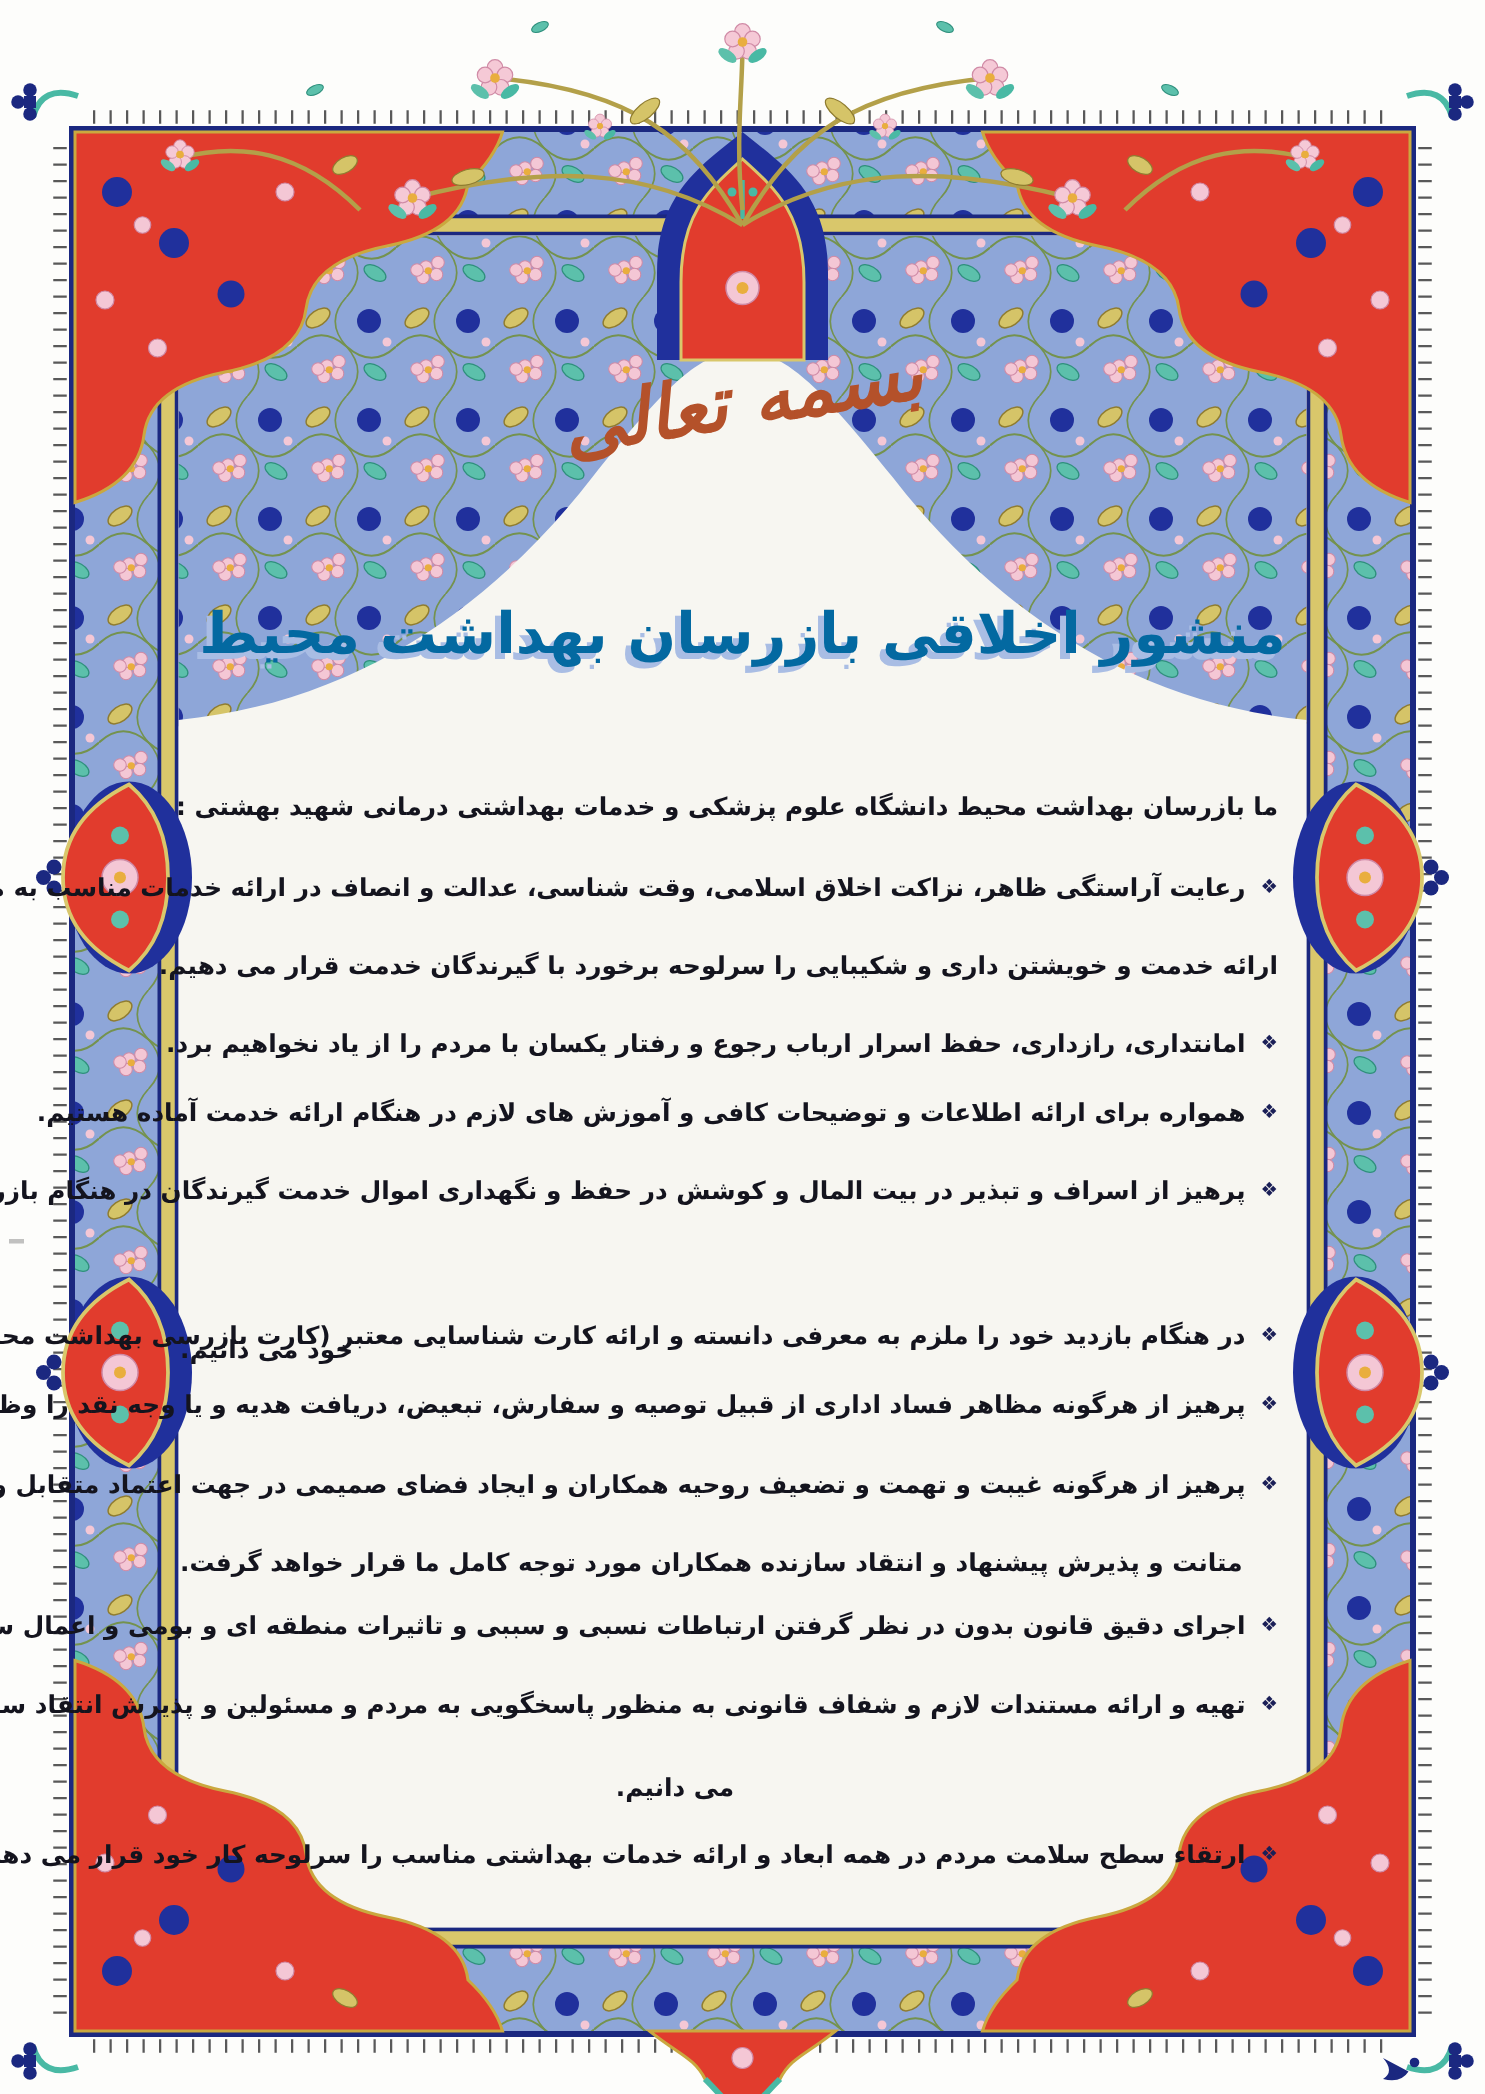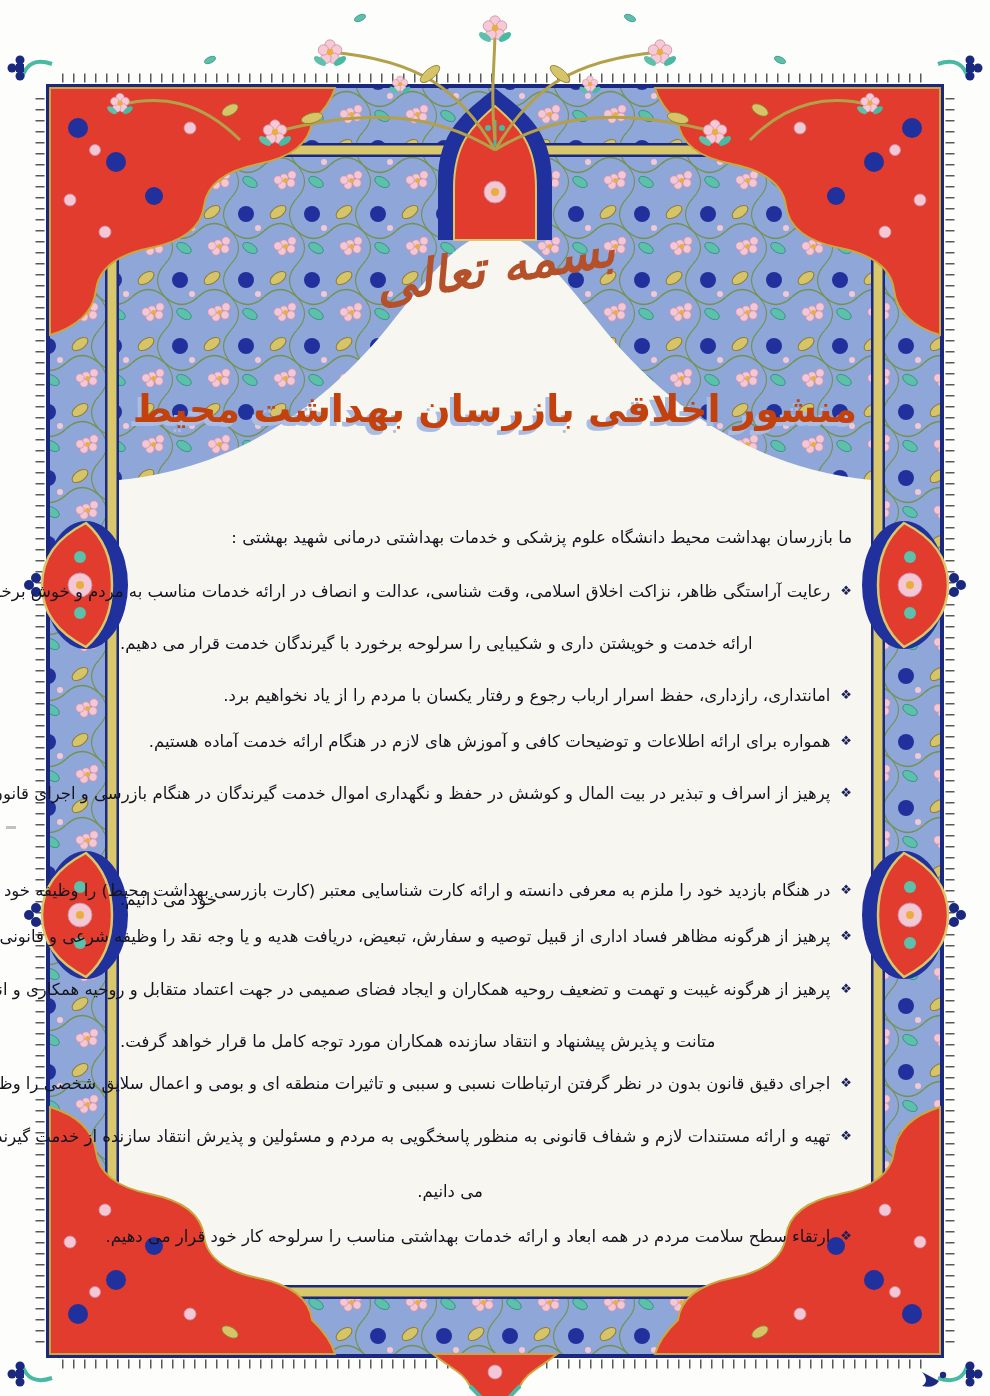--- a/index.html
+++ b/index.html
@@ -7,27 +7,27 @@
     position:relative;width:990px;height:1396px;background:#fdfdfb;
     font-family:"DejaVu Sans",sans-serif;overflow:hidden;
   }
   svg.frame{position:absolute;left:0;top:0;width:990px;height:1396px;}
   .bism{
     position:absolute;top:238px;left:0;right:0;text-align:center;direction:rtl;
     font-size:50px;font-weight:700;font-style:italic;color:#b4512a;
     transform:rotate(-9deg);letter-spacing:2px;
   }
   .title{
-    position:absolute;top:387px;left:0;right:0;text-align:center;direction:rtl;
-    font-size:38px;font-weight:700;color:#c2410c;
+    position:absolute;top:400px;left:0;right:0;text-align:center;direction:rtl;
+    font-size:38px;font-weight:700;color:#0369a1;
     text-shadow:-4px 4px 0 #a9bde4;
   }
   .txt{
     position:absolute;right:138px;left:120px;direction:rtl;text-align:right;
-    color:#14141e;font-weight:400;font-size:16.5px;line-height:1.25;
+    color:#14141e;font-weight:700;font-size:16.5px;line-height:1.25;
     white-space:nowrap;
   }
   .txt.center{text-align:left;}
   .txt.leftal{text-align:left;}
   .txt.nearright{text-align:center;padding-right:72px;}
   .mk{color:#1a1f57;font-size:13px;margin-left:10px;position:relative;top:-2px;}
 </style>
 </head>
 <body>
 

